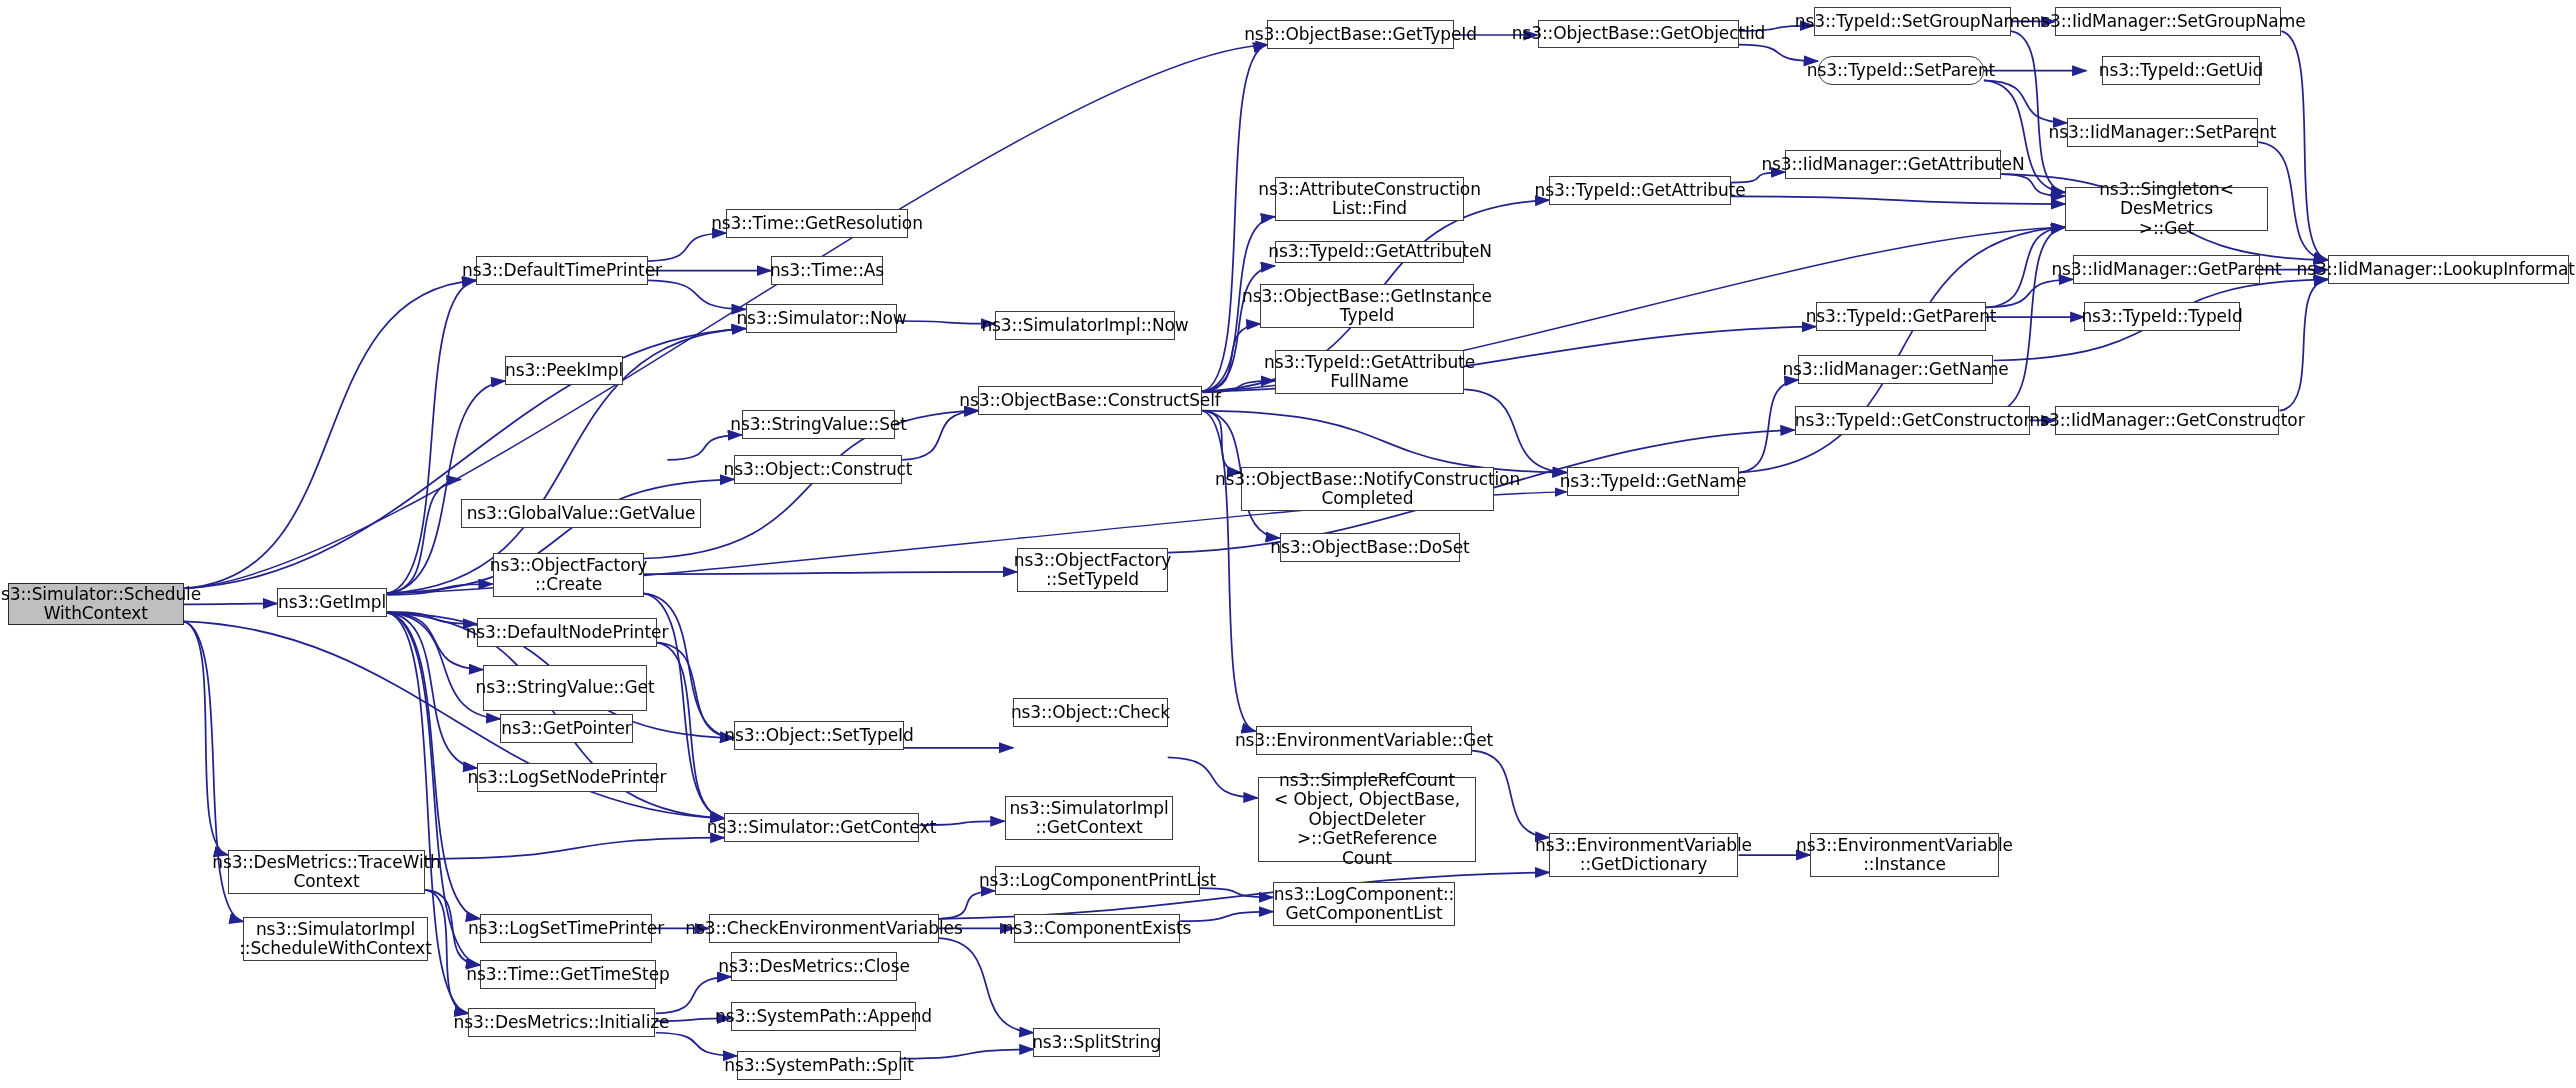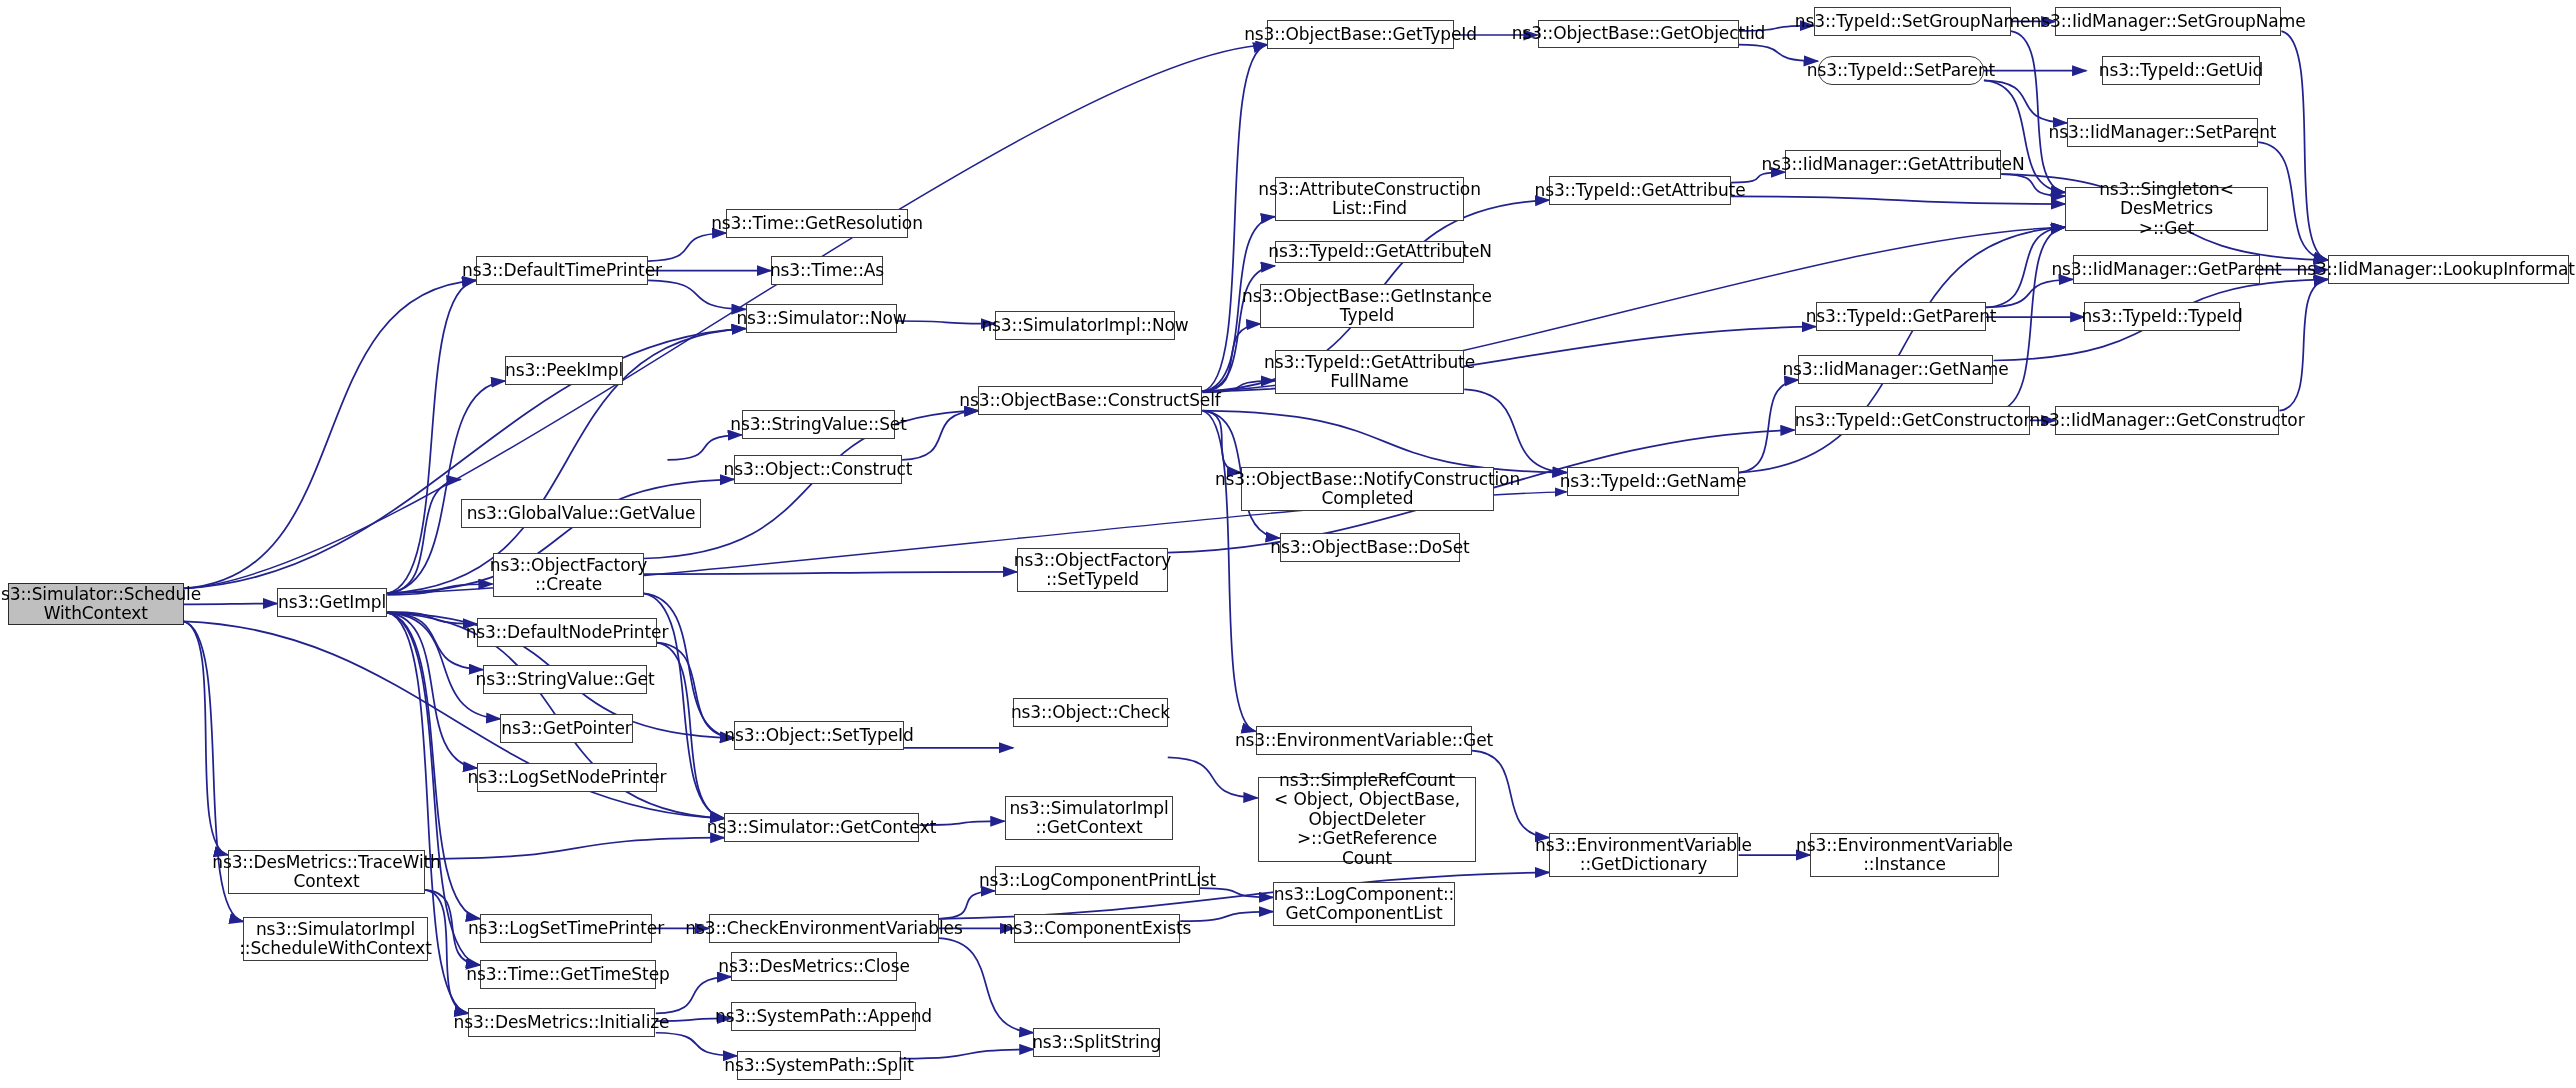--- a/index.html
+++ b/index.html
@@ -149,21 +149,21 @@
       <div class="node" style="left: 1260px; top: 284px; width: 214px; height: 44px;">ns3::ObjectBase::GetInstance
 TypeId</div>
       <div class="node" style="left: 1275px; top: 350px; width: 189px; height: 44px;">ns3::TypeId::GetAttribute
 FullName</div>
       <div class="node" style="left: 1241px; top: 467px; width: 253px; height: 44px;">ns3::ObjectBase::NotifyConstruction
 Completed</div>
       <div class="node" style="left: 1280px; top: 533px; width: 180px; height: 29px;">ns3::ObjectBase::DoSet</div>
       <div class="node" style="left: 493px; top: 553px; width: 151px; height: 44px;">ns3::ObjectFactory
 ::Create</div>
       <div class="node" style="left: 477px; top: 618px; width: 180px; height: 29px;">ns3::DefaultNodePrinter</div>
-      <div class="node" style="left: 483px; top: 665px; width: 164px; height: 29px;">ns3::StringValue::Get</div>
+      <div class="node" style="left: 483px; top: 665px; width: 164px; height: 46px;">ns3::StringValue::Get</div>
       <div class="node" style="left: 500px; top: 714px; width: 133px; height: 29px;">ns3::GetPointer</div>
       <div class="node" style="left: 477px; top: 763px; width: 180px; height: 29px;">ns3::LogSetNodePrinter</div>
       <div class="node" style="left: 1017px; top: 548px; width: 151px; height: 44px;">ns3::ObjectFactory
 ::SetTypeId</div>
       <div class="node" style="left: 734px; top: 721px; width: 170px; height: 29px;">ns3::Object::SetTypeId</div>
       <div class="node" style="left: 1013px; top: 698px; width: 155px; height: 29px;">ns3::Object::Check</div>
       <div class="node" style="left: 1258px; top: 777px; width: 218px; height: 85px;">ns3::SimpleRefCount
 &lt; Object, ObjectBase,
 ObjectDeleter &gt;::GetReference
 Count</div>

